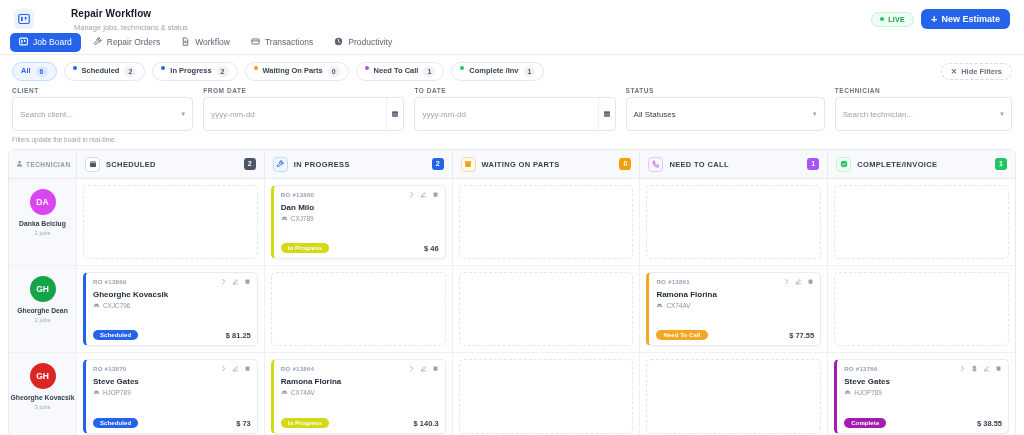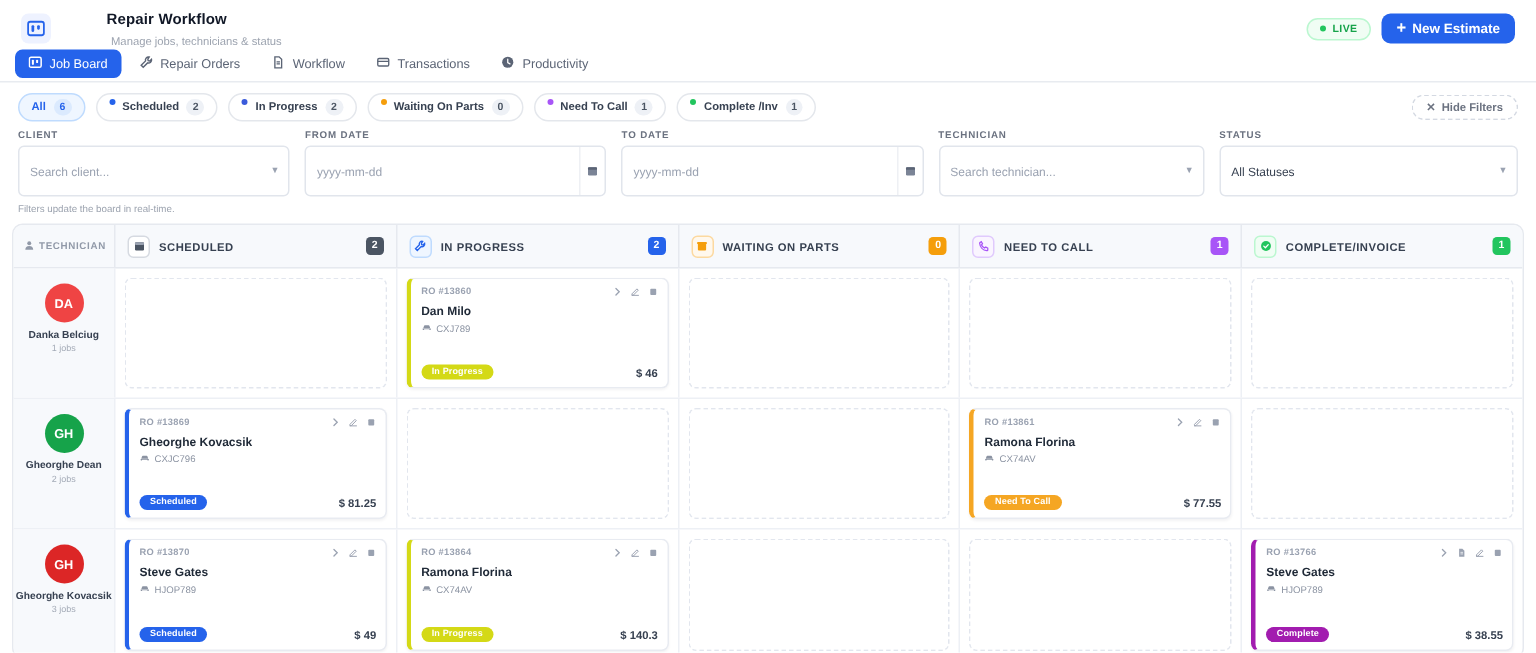--- a/index.html
+++ b/index.html
@@ -320,31 +320,31 @@
       <div class="fctrl">
         <span>yyyy-mm-dd</span>
         <span class="cal">
             <svg viewBox="0 0 16 16" fill="currentColor">
               <rect x="2" y="3" width="12" height="11" rx="1.6"></rect>
               <rect x="2" y="3" width="12" height="3.4" rx="1.2" fill="#5b6475"></rect>
             </svg>
           </span>
       </div>
     </div>
+    <div class="fgroup status">
+      <div class="flabel">STATUS</div>
+      <div class="fctrl val">
+        <span>All Statuses</span>
+        <span class="caret">▼</span>
+      </div>
+    </div>
     <div class="fgroup tech">
       <div class="flabel">TECHNICIAN</div>
       <div class="fctrl">
         <span>Search technician...</span>
-        <span class="caret">▼</span>
-      </div>
-    </div>
-    <div class="fgroup status">
-      <div class="flabel">STATUS</div>
-      <div class="fctrl val">
-        <span>All Statuses</span>
         <span class="caret">▼</span>
       </div>
     </div>
   </div>
   <div class="filters-note">Filters update the board in real-time.</div>
 </div>
 
 <div class="board">
   <div class="board-head">
     <div class="head-tech">
@@ -404,21 +404,21 @@
             <path d="M5 8.2 7.2 10.4 11 6.2" stroke="#fff" stroke-width="1.7" fill="none" stroke-linecap="round" stroke-linejoin="round"></path>
           </svg>
         </span>
       <span class="col-title">COMPLETE/INVOICE</span>
       <span class="col-count" style="background:#22c55e">1</span>
     </div>
   </div>
   <div class="board-body" id="board-body">
       <div class="tech-row">
         <div class="tech-cell">
-          <div class="avatar" style="background:#ef4444">DA</div>
+          <div class="avatar" style="background:#d946ef">DA</div>
           <div class="tech-name">Danka Belciug</div>
           <div class="tech-jobs">1 jobs</div>
         </div>
         <div class="cell">
           <div class="dropzone"></div>
         </div>
         <div class="cell">
           <div class="job-card" style="border-left-color: rgb(212, 217, 22);">
             <div class="jc-top">
               <span class="jc-ro">RO #13860</span>
@@ -575,21 +575,21 @@
                 </span>
               </span>
             </div>
             <div class="jc-name">Steve Gates</div>
             <div class="jc-plate"><span><svg viewBox="0 0 18 12" fill="currentColor">
                   <path d="M2 8.4h14v1.8a.8.8 0 0 1-.8.8h-1a.8.8 0 0 1-.8-.8v-.4H4.6v.4a.8.8 0 0 1-.8.8h-1A.8.8 0 0 1 2 10.2z"></path>
                   <path d="M3 8.2 4.3 4.2A1.6 1.6 0 0 1 5.8 3h6.4a1.6 1.6 0 0 1 1.5 1.2l1.3 4z"></path>
                 </svg></span>HJOP789</div>
             <div class="jc-bot">
               <span class="pill" style="background:#2563eb">Scheduled</span>
-              <span class="jc-amt">$ 49</span>
+              <span class="jc-amt">$ 73</span>
             </div>
           </div>
         </div>
         <div class="cell">
           <div class="job-card" style="border-left-color: rgb(212, 217, 22);">
             <div class="jc-top">
               <span class="jc-ro">RO #13864</span>
               <span class="jc-actions">
                 <span class="act">
                   <svg viewBox="0 0 16 16" fill="none" stroke="currentColor" stroke-width="2" stroke-linecap="round">

